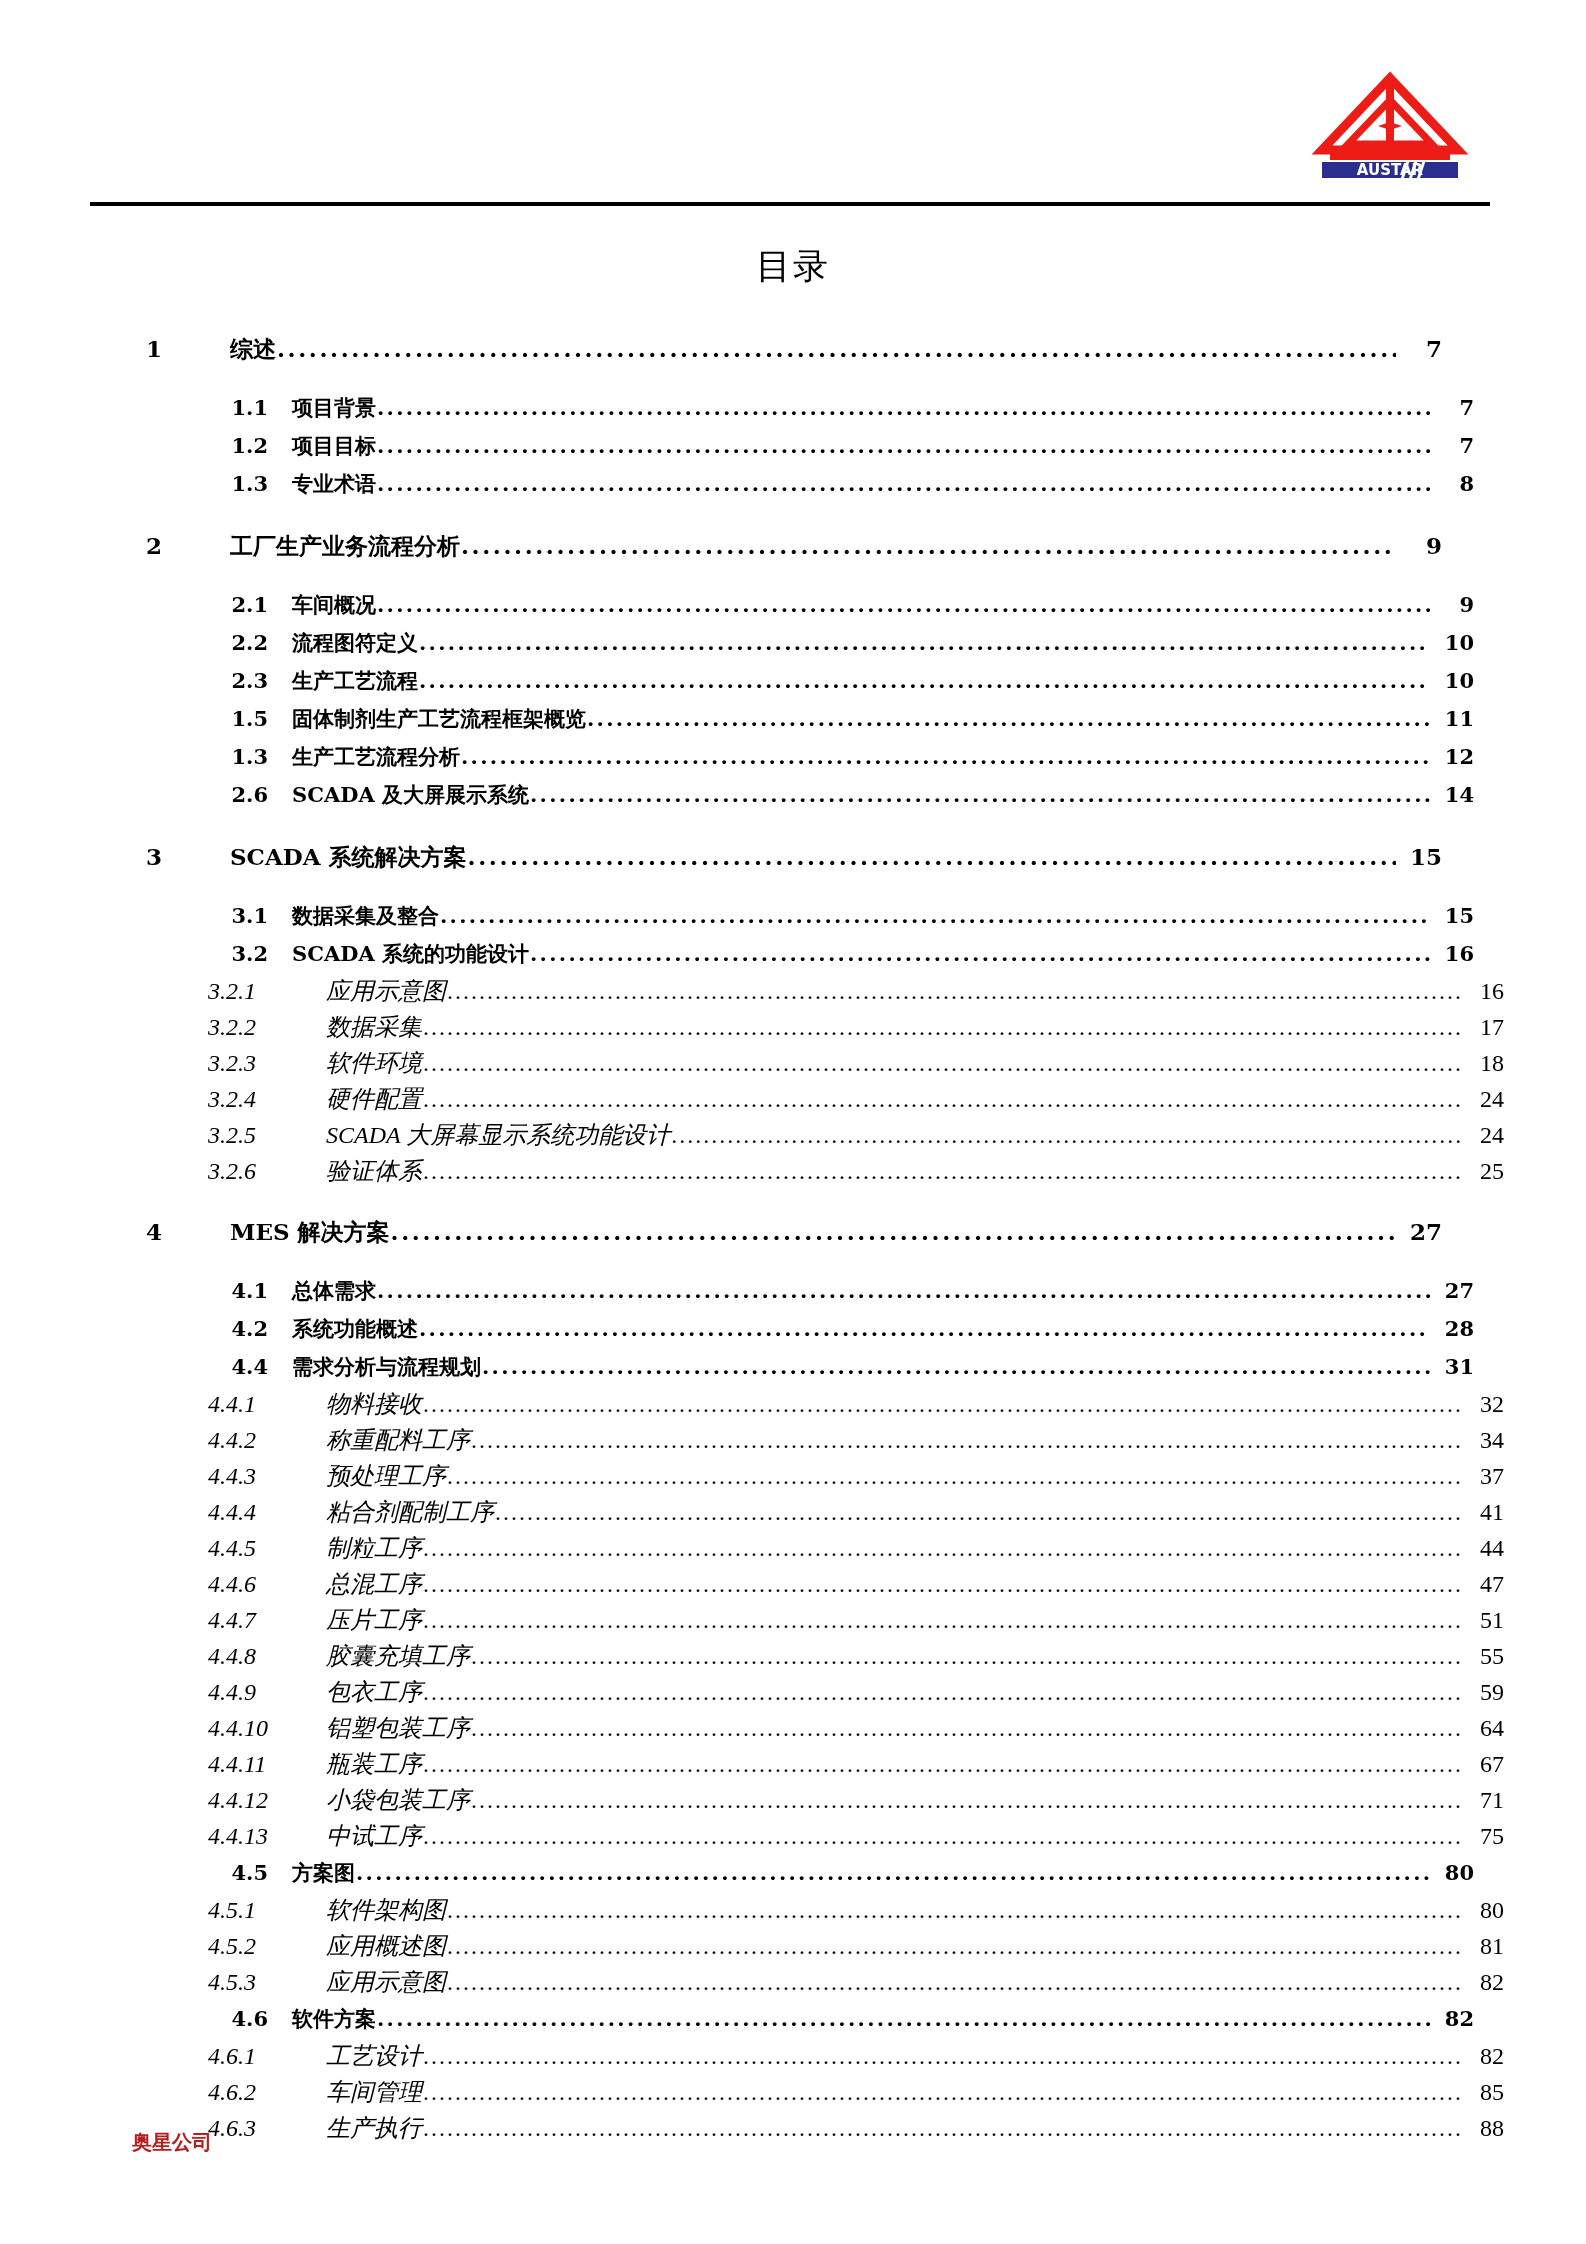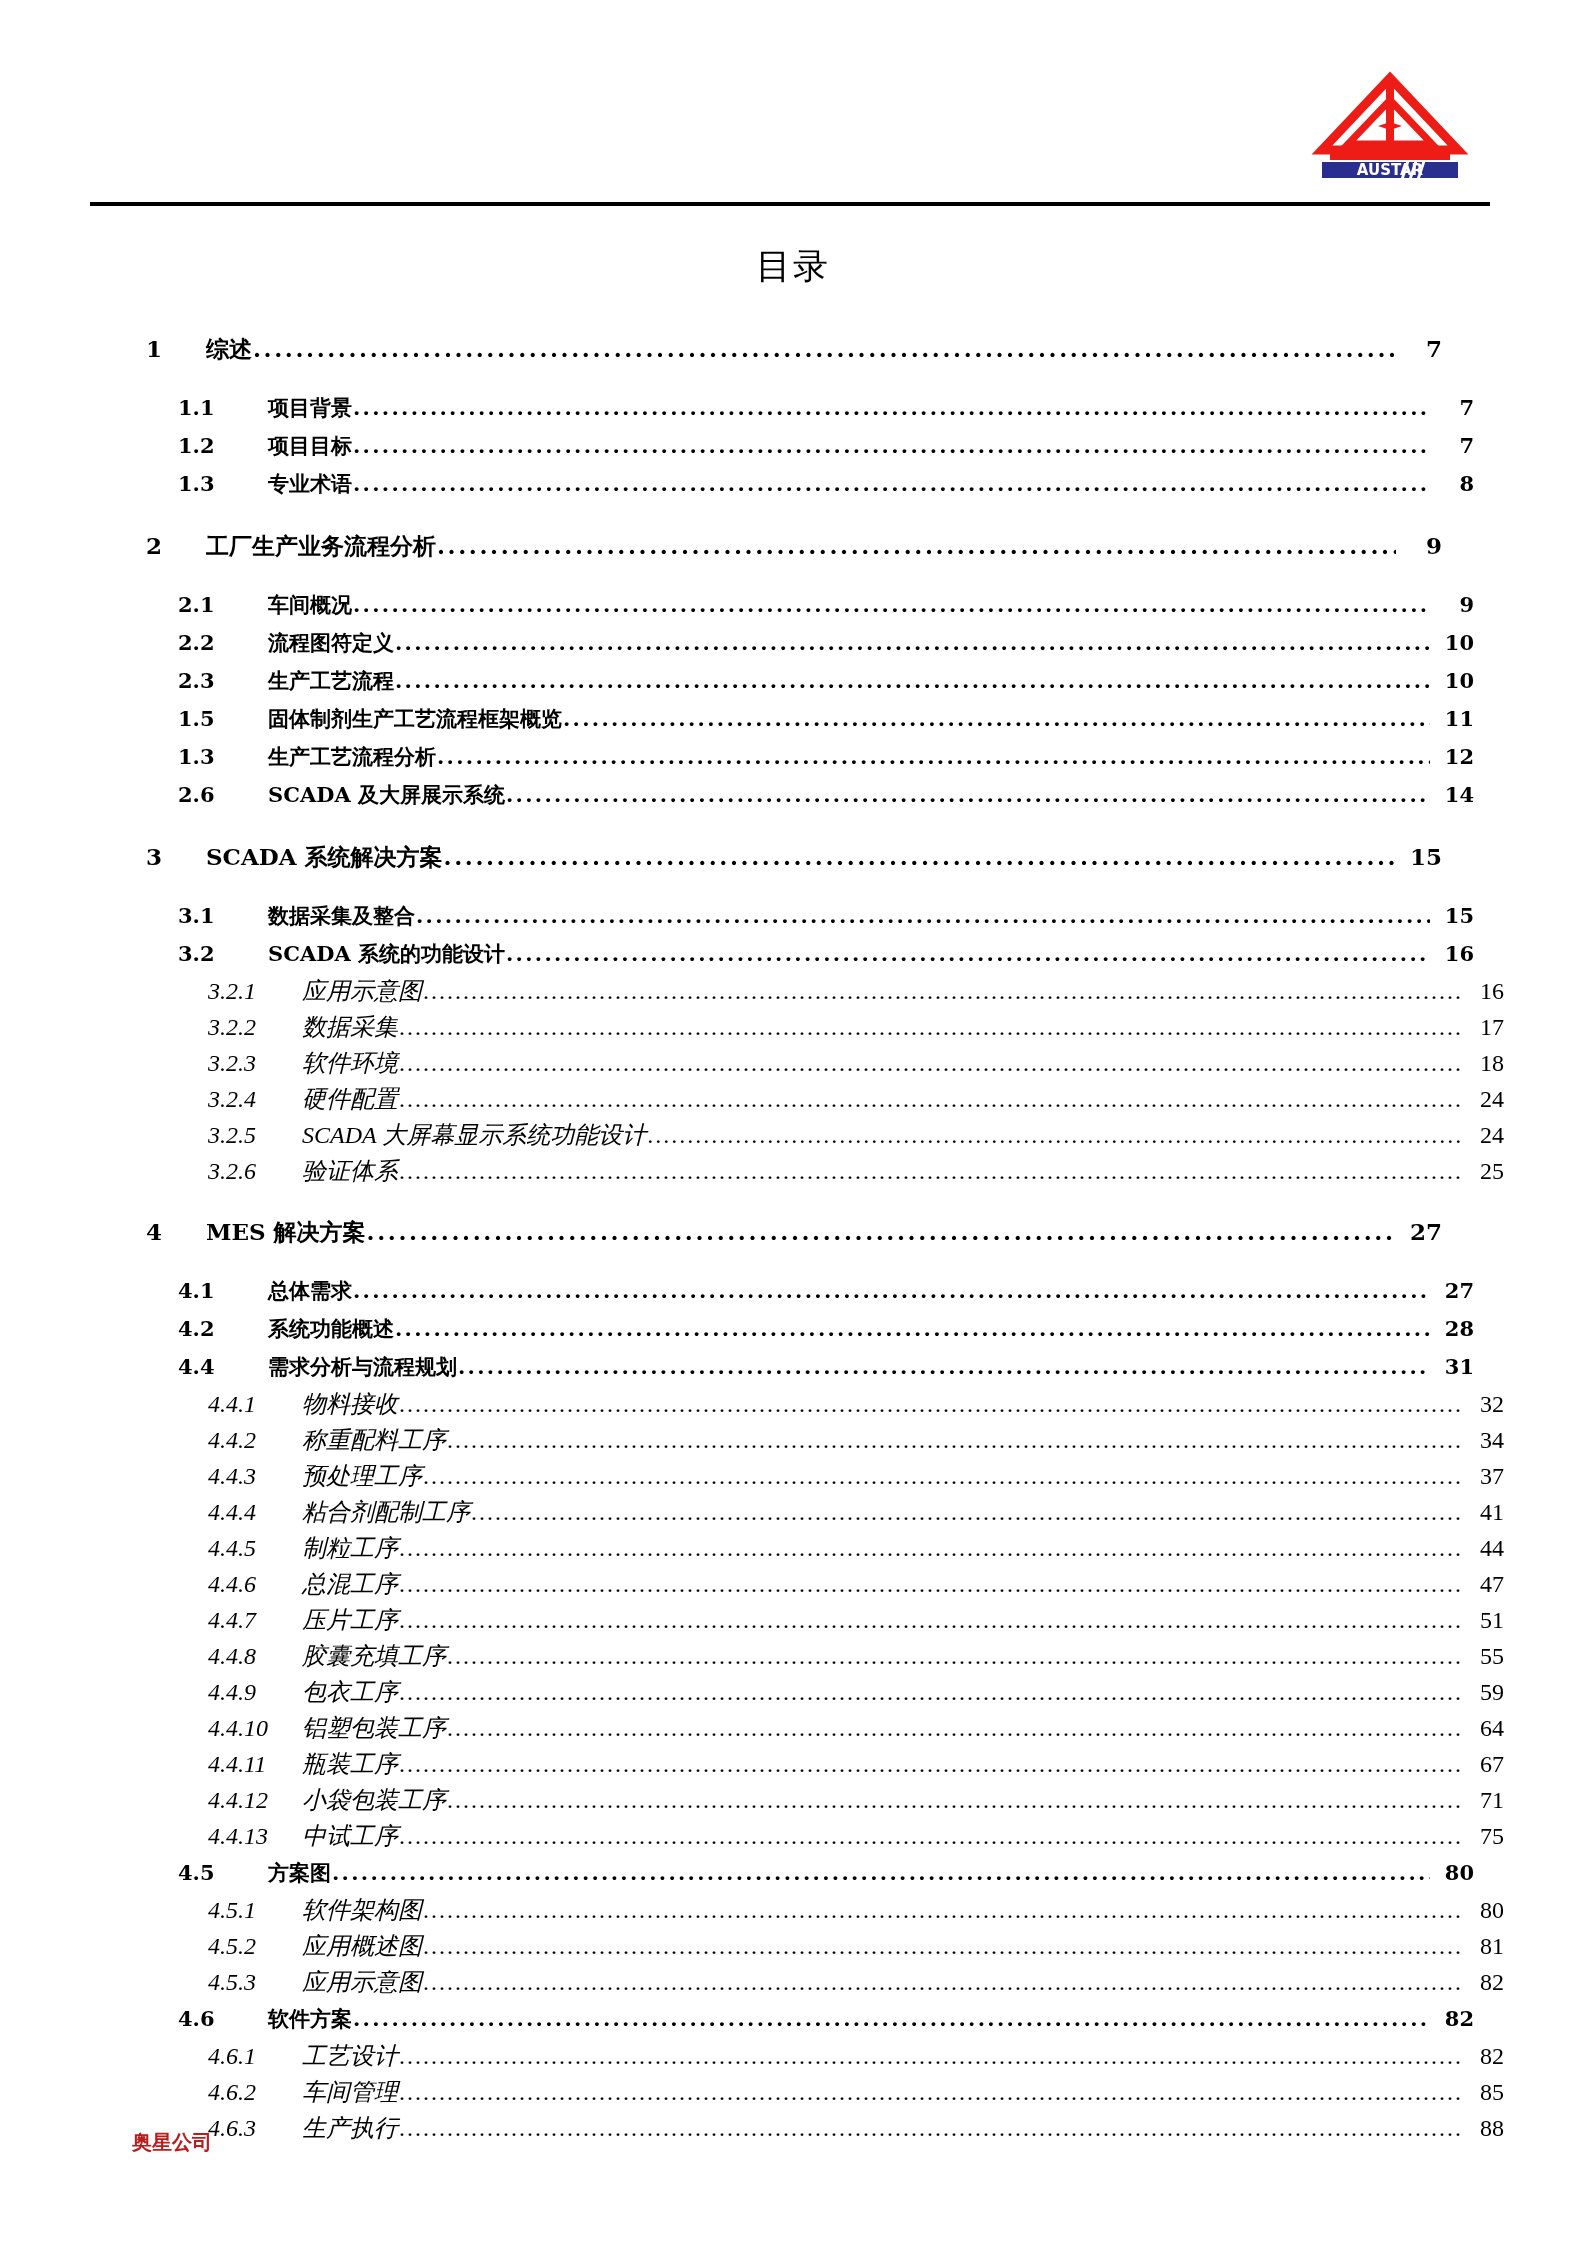--- a/index.html
+++ b/index.html
@@ -77,20 +77,21 @@
     color: #000;
   }
 
   .toc-num {
     flex: 0 0 auto;
     display: inline-block;
   }
   .toc-label {
     flex: 0 0 auto;
     display: inline-block;
+    margin-left: 24px;
   }
   .toc-leader {
     flex: 1 1 auto;
     overflow: hidden;
     position: relative;
     margin: 0 2px 0 1px;
     height: 1em;
   }
   .toc-leader::after {
     content: ".........................................................................................................................................................................................................................................................";
@@ -122,21 +123,21 @@
 
   
   .lvl2 {
     font-family: "DejaVu Serif", "Liberation Serif", serif;
     font-size: 21px;
     font-weight: 700;
     height: 38px;
     line-height: 38px;
     padding-left: 32px;
   }
-  .lvl2 .toc-num  { width: 90px; }
+  .lvl2 .toc-num  { width: 90px; text-align: right; }
   .lvl2 .toc-page { width: 42px; }
   .lvl2 .toc-leader::after { letter-spacing: 2.3px; }
 
   
   .lvl3 {
     font-family: Liberation Serif, serif;
     font-size: 24px;
     font-style: italic;
     font-weight: 400;
     height: 36px;

